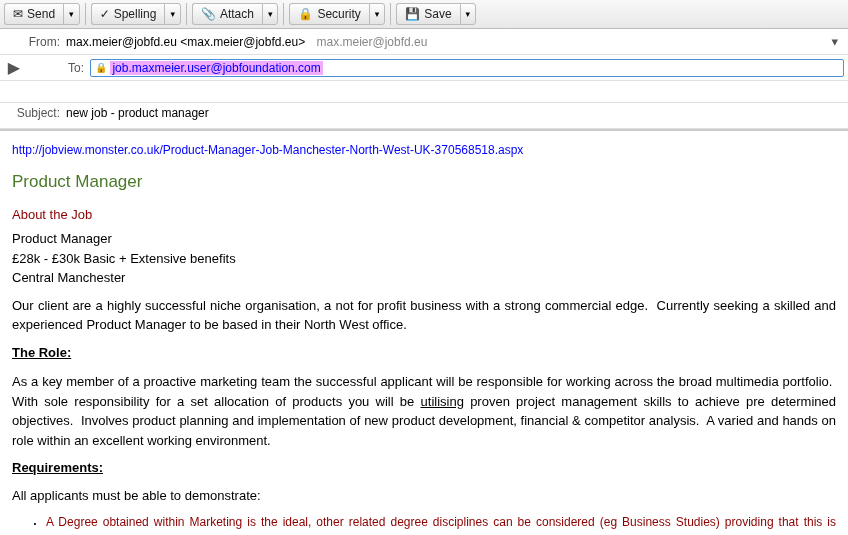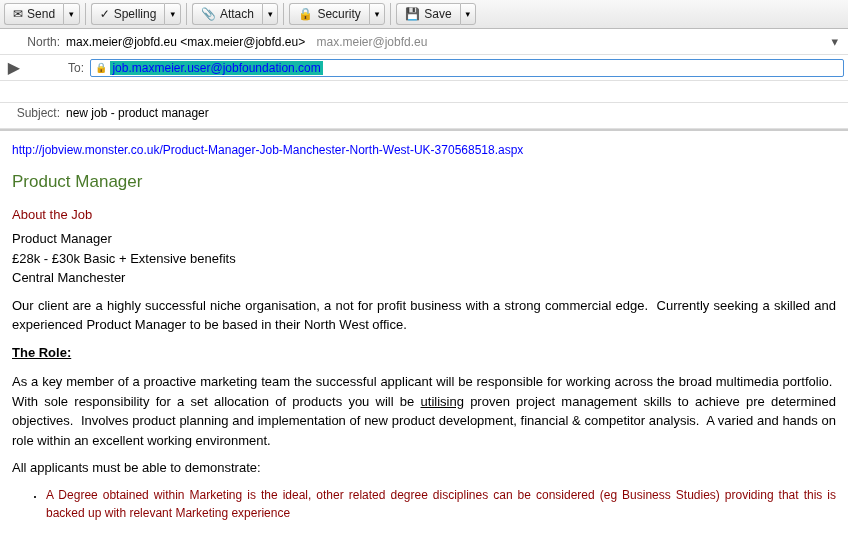--- a/index.html
+++ b/index.html
@@ -90,21 +90,21 @@
       border-radius: 2px;
     }
     .lock-icon {
       color: #888;
       font-size: 10px;
       margin-right: 3px;
     }
     .to-value {
       color: #00f;
       font-size: 12px;
-      background: #14b8a6;
+      background: #f0abfc;
       padding: 0 2px;
     }
     .bcc-toggle {
       display: flex;
       align-items: center;
       justify-content: center;
       width: 24px;
       cursor: pointer;
       color: #555;
       font-size: 14px;
@@ -241,21 +241,21 @@
       <span>💾</span>
       <span>Save</span>
     </div>
     <div class="btn-arrow">▾</div>
   </div>
 </div>
 
 <div class="header-area">
 
   <div class="header-row">
-    <span class="header-label">North:</span>
+    <span class="header-label">From:</span>
     <span class="header-value from-value">
       <span>max.meier@jobfd.eu &lt;max.meier@jobfd.eu&gt;</span>
       <span class="from-italic">max.meier@jobfd.eu</span>
     </span>
     <span style="cursor:pointer;color:#555;padding:0 6px;">▾</span>
   </div>
 
   <div class="header-row">
     <div class="bcc-toggle" style="width:20px;margin-right:4px;font-size:16px;color:#555;">▶</div>
     <span class="header-label">To:</span>
@@ -285,20 +285,21 @@
       <span>Product Manager</span><br>
       <span>£28k - £30k Basic + Extensive benefits</span><br>
       <span>Central Manchester</span>
     </div>
 
     <p class="body-para">Our client are a highly successful niche <span style="">organisation</span>, a not for profit business with a strong commercial edge.&nbsp; Currently seeking a skilled and experienced Product Manager to be based in their North West office.</p>
 
     <p style="margin-bottom:5px;"><span class="underline-heading">The Role:</span></p>
     <p class="body-para">As a key member of a proactive marketing team the successful applicant will be responsible for working across the broad multimedia portfolio.&nbsp; With sole responsibility for a set allocation of products you will be <span style="text-decoration:underline;">utilising</span> proven project management skills to achieve pre determined objectives.&nbsp; Involves product planning and implementation of new product development, financial &amp; competitor analysis.&nbsp; A varied and hands on role within an excellent working environment.</p>
 
+    <p style="margin-bottom:3px;"><span class="underline-heading">Requirements:</span></p>
     <p class="body-para">All applicants must be able to demonstrate:</p>
 
     <div class="bullet-list">
       <div class="bullet-item">
         <span class="bullet-dot">·</span>
         <span class="bullet-text-red">A Degree obtained within Marketing is the ideal, other related degree disciplines can be considered (eg Business Studies) providing that this is backed up with relevant Marketing experience</span>
       </div>
 
     </div>
   </div>

